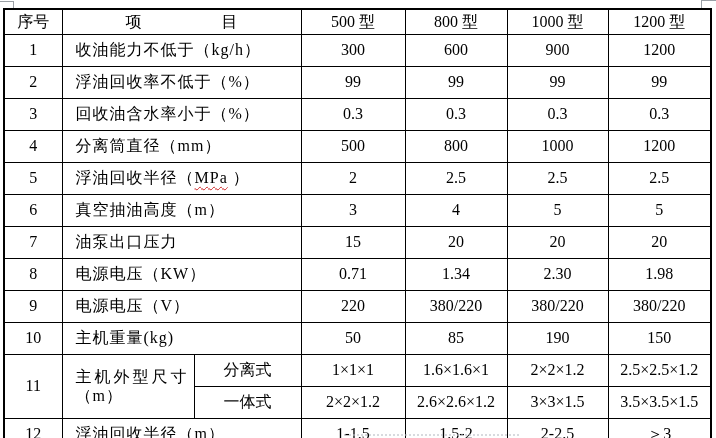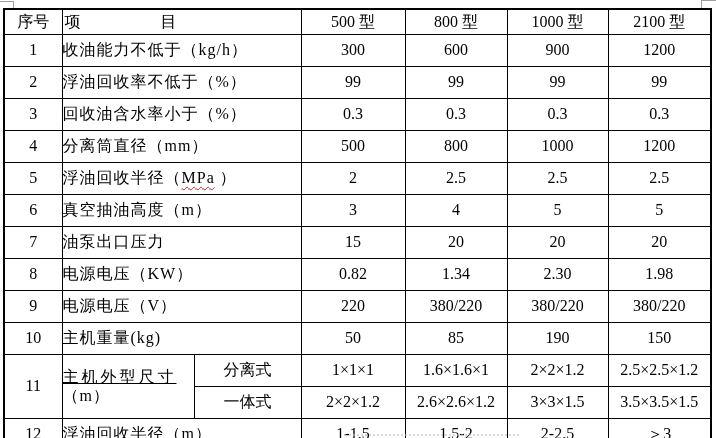--- a/index.html
+++ b/index.html
@@ -16,24 +16,24 @@
   }
   .spec-table td{
     border:1px solid #000;
     text-align:center;vertical-align:middle;
     font-size:16px;line-height:1.15;
     padding:1px 2px;height:29px;overflow:hidden;
     white-space:nowrap;
   }
   .spec-table tr.hr td{height:22px;}
   .spec-table td.lbl{
-    text-align:left;padding-left:0;letter-spacing:1px;
-  }
-  .spec-table td.item-hdr{text-align:left;padding-left:2px;letter-spacing:0;}
-  .dim-label-line1{display:block;letter-spacing:3px;text-decoration:underline;}
+    text-align:left;padding-left:13px;letter-spacing:1px;
+  }
+  .spec-table td.item-hdr{text-align:center;padding-left:2px;letter-spacing:0;}
+  .dim-label-line1{display:block;letter-spacing:3px;}
   .dim-label-line2{display:block;letter-spacing:1px;}
   .misspell{
     text-decoration:underline wavy #cc2222;
     text-decoration-thickness:1px;
     text-underline-offset:3px;
     text-decoration-skip-ink:none;
     margin-top:32px;
   }
   .corner-mark{position:absolute;}
   .corner-mark.tl{
@@ -68,21 +68,21 @@
         <col style="width:103px">
     </colgroup>
 
     <tbody>
         <tr class="hr">
       <td>序号</td>
       <td colspan="2" class="item-hdr">项　　　　　目</td>
       <td>500 型</td>
       <td>800 型</td>
       <td>1000 型</td>
-      <td>2100 型</td>
+      <td>1200 型</td>
     </tr>
 
     <tr>
       <td>1</td>
       <td colspan="2" class="lbl">收油能力不低于（kg/h）</td>
       <td>300</td>
       <td>600</td>
       <td>900</td>
       <td>1200</td>
     </tr>
@@ -139,21 +139,21 @@
       <td colspan="2" class="lbl">油泵出口压力</td>
       <td>15</td>
       <td>20</td>
       <td>20</td>
       <td>20</td>
     </tr>
 
     <tr>
       <td>8</td>
       <td colspan="2" class="lbl">电源电压（KW）</td>
-      <td>0.82</td>
+      <td>0.71</td>
       <td>1.34</td>
       <td>2.30</td>
       <td>1.98</td>
     </tr>
 
     <tr>
       <td>9</td>
       <td colspan="2" class="lbl">电源电压（V）</td>
       <td>220</td>
       <td>380/220</td>

